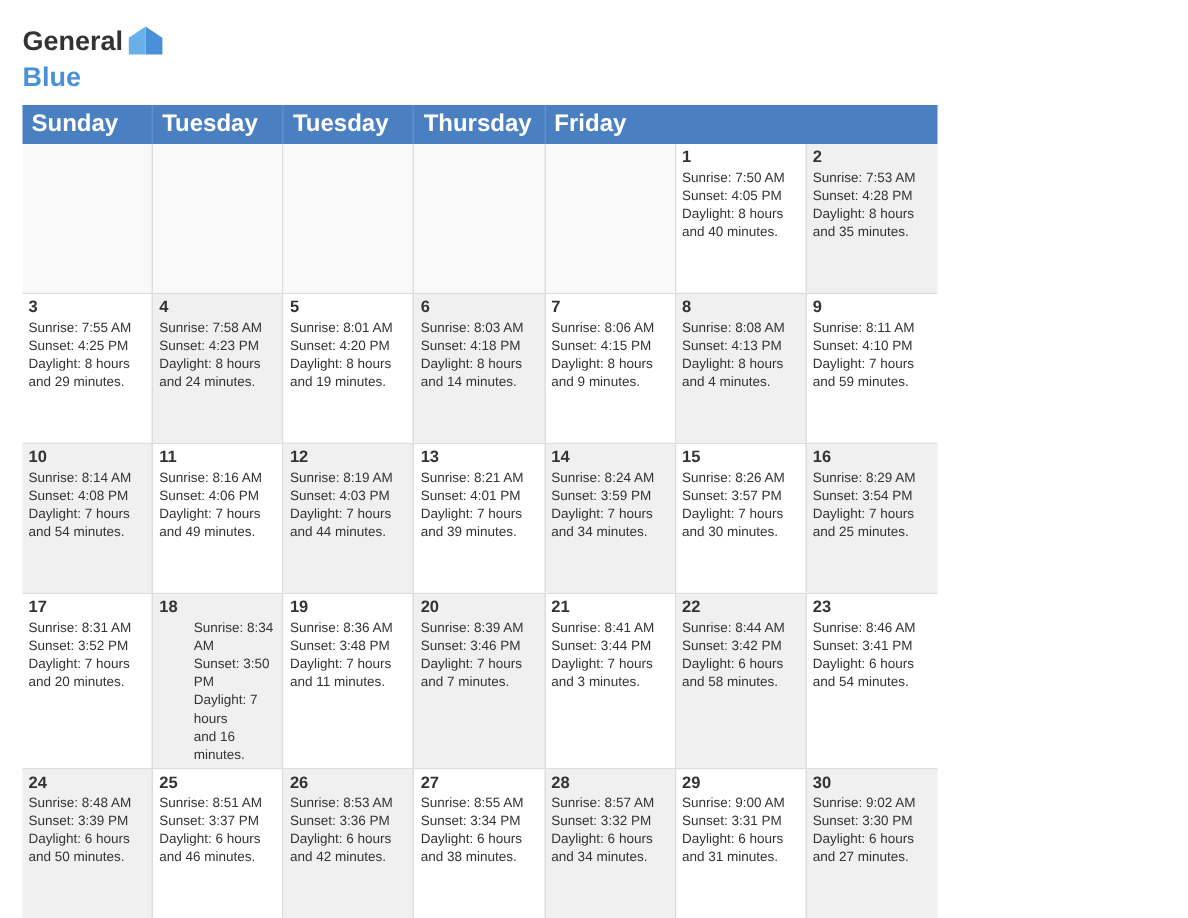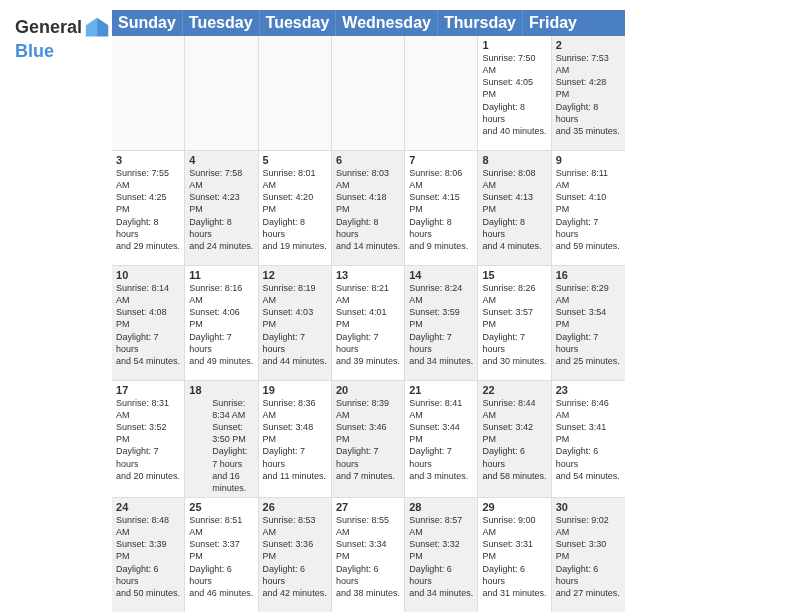--- a/index.html
+++ b/index.html
@@ -8,21 +8,21 @@
       background: #fff;
       width: 792px;
       height: 612px;
       overflow: hidden;
     }
     .page {
       width: 640px;
       height: 612px;
       padding: 10px 15px 0 15px;
       display: flex;
-      flex-direction: row;
+      flex-direction: column;
     }
     .header {
       display: flex;
       justify-content: space-between;
       align-items: flex-start;
       margin-bottom: 8px;
     }
     .logo {
       display: flex;
       align-items: center;
@@ -133,21 +133,20 @@
       <div class="main-title"></div>
       <div class="subtitle"></div>
     </div>
   </div>
 
   <div class="calendar">
     <div class="cal-header">
     <div class="cal-header-cell">Sunday</div>
         <div class="cal-header-cell">Tuesday</div>
         <div class="cal-header-cell">Tuesday</div>
-        <div class="cal-header-cell">Wednesday</div>
         <div class="cal-header-cell">Thursday</div>
         <div class="cal-header-cell">Friday</div>
       </div>
     <div class="cal-body">
     <div class="cal-row">
           <div class="cal-cell empty"></div>
           <div class="cal-cell empty"></div>
           <div class="cal-cell empty"></div>
           <div class="cal-cell empty"></div>
           <div class="cal-cell empty"></div>

